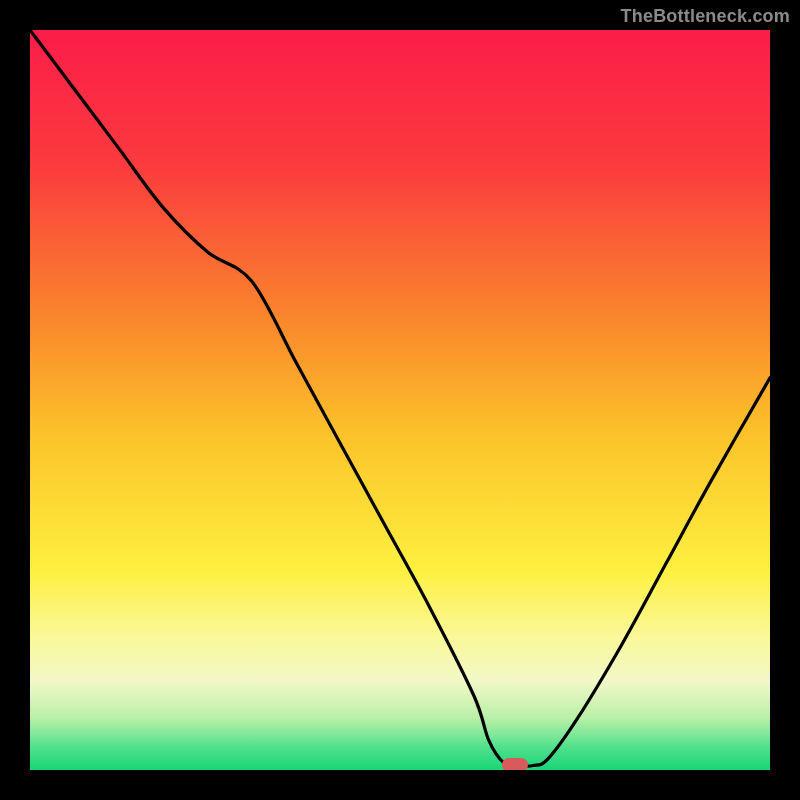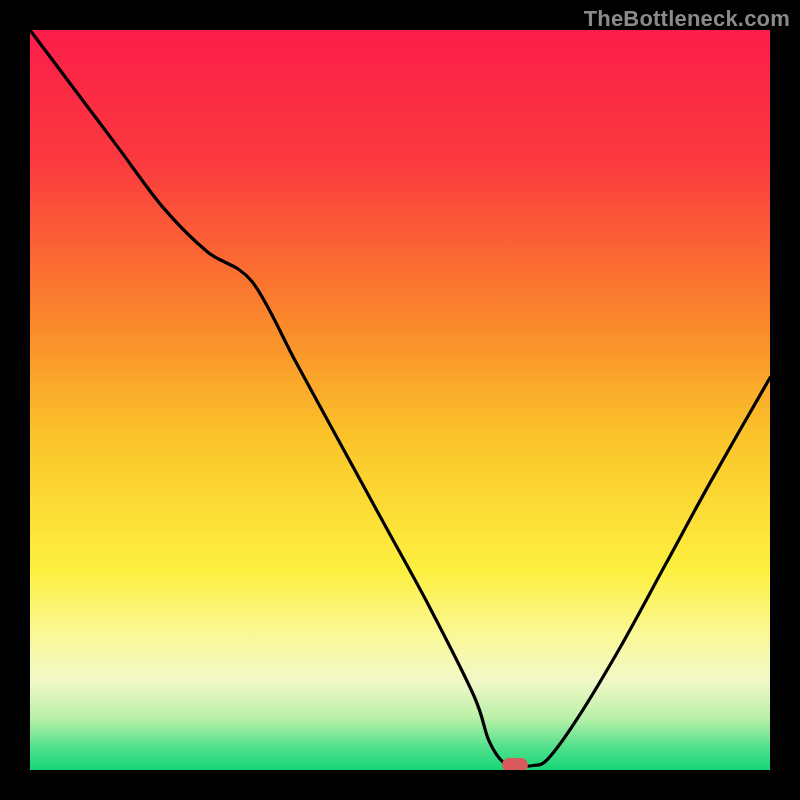--- a/index.html
+++ b/index.html
@@ -44,21 +44,21 @@
   .marker {
     position: absolute;
     border-radius: 10px;
     pointer-events: none;
   }
   .watermark {
     position: absolute;
     top: 6px;
     right: 10px;
     font-family: Arial, Helvetica, sans-serif;
-    font-size: 22px;
+    font-size: 18px;
     font-weight: 600;
     color: #8a8a8a;
     letter-spacing: 0.2px;
   }
 </style>
 </head>
 <body>
 
 <div class="frame">
   <div class="watermark">TheBottleneck.com</div>

